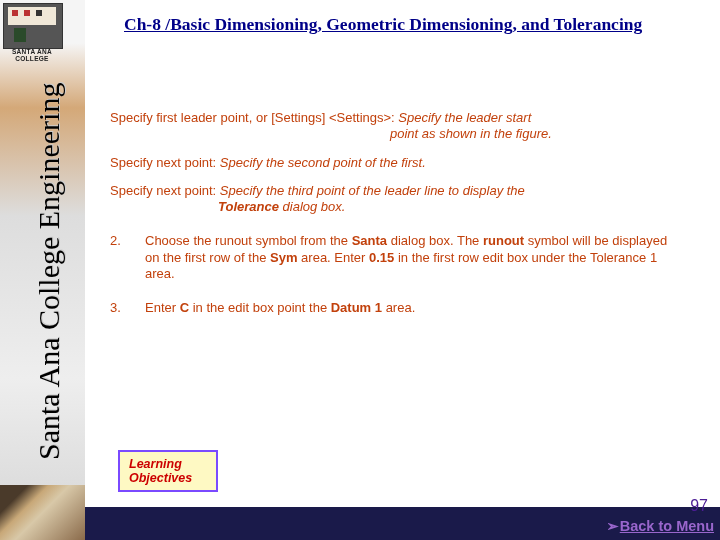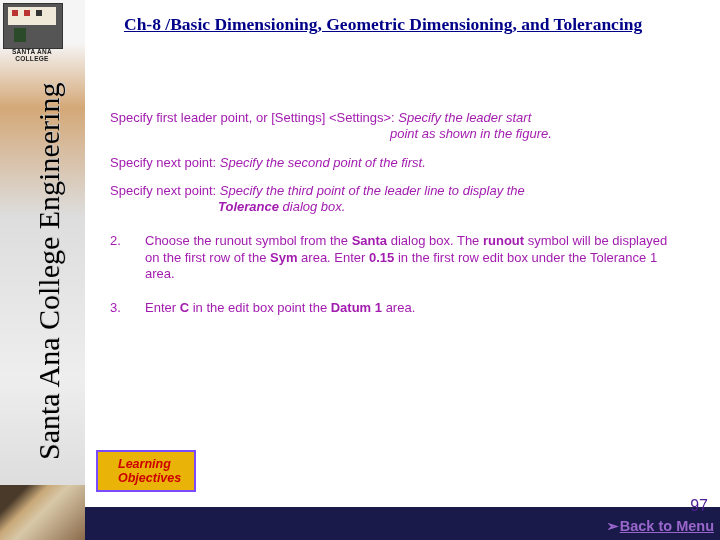--- a/index.html
+++ b/index.html
@@ -70,38 +70,38 @@
   color: #000088;
   text-decoration: underline;
   font-family: "Times New Roman", serif;
   margin-left: 24px;
 }
 .content {
   position: absolute;
   left: 110px; top: 110px;
   width: 570px;
   font-size: 13px;
-  color: #a21caf;
+  color: #c2410c;
   line-height: 1.25;
 }
 .prompt-block { margin-bottom: 12px; }
 .prompt-sub { padding-left: 280px; }
 .prompt-sub2 { padding-left: 108px; }
 .num-row { display: flex; margin-top: 18px; }
 .num { width: 35px; flex-shrink: 0; }
 .num-body { flex: 1; }
 .learning-box {
   position: absolute;
-  left: 96px; bottom: 48px;
+  left: 118px; bottom: 48px;
   width: 100px; height: 42px;
-  background: #eab308;
+  background: #fef9c3;
   border: 2.5px solid #7a4aff;
   display: flex;
   align-items: center;
-  padding-left: 20px;
+  padding-left: 9px;
   box-sizing: border-box;
 }
 .learning-text {
   font-size: 12.5px;
   font-weight: bold;
   font-style: italic;
   color: #cc0000;
   line-height: 1.15;
 }
 .footer-bar {

